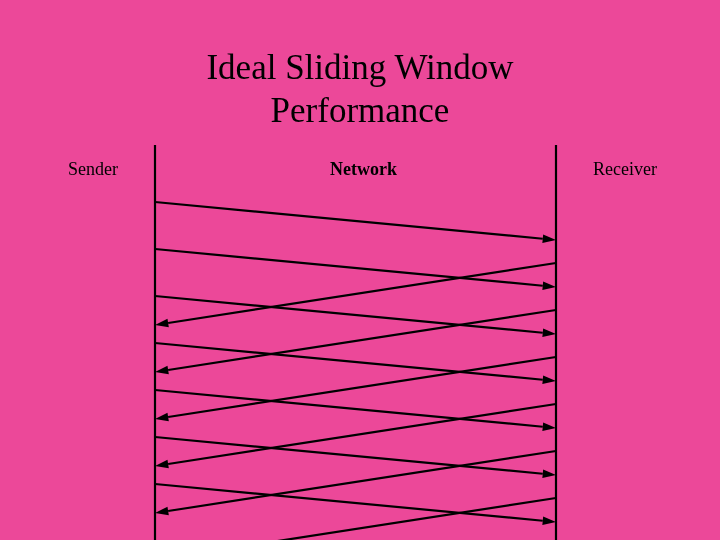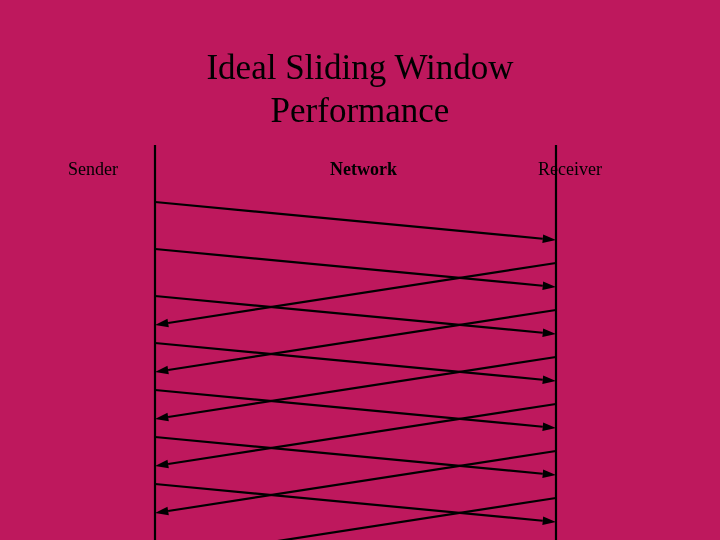--- a/index.html
+++ b/index.html
@@ -5,21 +5,21 @@
 <style>
   html, body {
     margin: 0;
     padding: 0;
     background: #ffffff;
   }
   #slide {
     position: relative;
     width: 720px;
     height: 540px;
-    background: #be185d;
+    background: #ec4899;
     overflow: hidden;
     font-family: "Liberation Serif", "DejaVu Serif", serif;
     color: #000000;
   }
   #title {
     position: absolute;
     left: 110px;
     top: 46px;
     width: 500px;
     text-align: center;
@@ -32,21 +32,21 @@
   }
   .axis-label {
     position: absolute;
     font-size: 18px;
     line-height: 22px;
     color: #000000;
     white-space: nowrap;
   }
   #label-sender  { left: 68px;  top: 158px; }
   #label-network { left: 330px; top: 158px; font-weight: bold; }
-  #label-receiver{ left: 538px; top: 158px; }
+  #label-receiver{ left: 593px; top: 158px; }
   #diagram-svg {
     position: absolute;
     left: 0;
     top: 0;
     width: 720px;
     height: 540px;
   }
 </style>
 </head>
 <body>

